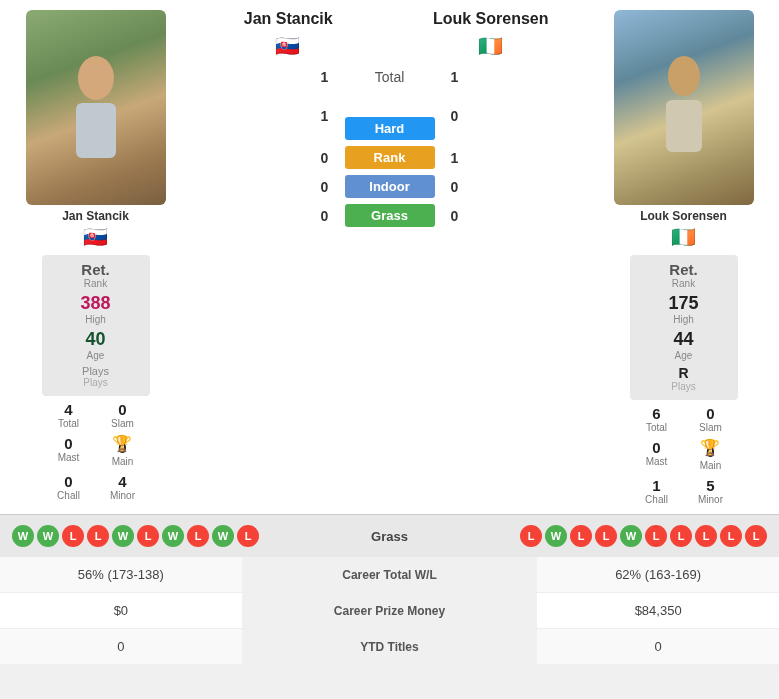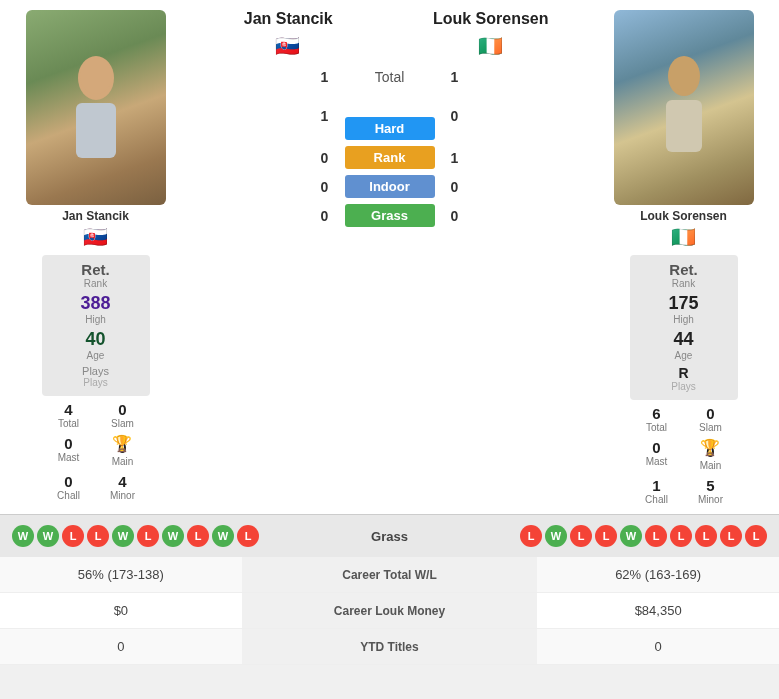--- a/index.html
+++ b/index.html
@@ -143,21 +143,21 @@
       </div>
       <div style="font-size:12px;font-weight:bold;color:#333;text-align:center;margin-top:4px;">Jan Stancik</div>
       <div style="font-size:20px;margin:2px 0;">🇸🇰</div>
 
       <div style="background:#e8e8e8;border-radius:4px;width:108px;padding:6px 4px;margin-top:4px;">
         <div style="text-align:center;margin-bottom:4px;">
           <div style="font-size:15px;font-weight:bold;color:#555;">Ret.</div>
           <div style="font-size:10px;color:#888;">Rank</div>
         </div>
         <div style="text-align:center;margin-bottom:4px;">
-          <div style="font-size:18px;font-weight:bold;color:#4c1d95;">388</div>
+          <div style="font-size:18px;font-weight:bold;color:#be185d;">388</div>
           <div style="font-size:10px;color:#888;">High</div>
         </div>
         <div style="text-align:center;margin-bottom:4px;">
           <div style="font-size:18px;font-weight:bold;color:#14532d;">40</div>
           <div style="font-size:10px;color:#888;">Age</div>
         </div>
         <div style="text-align:center;margin-bottom:2px;">
           <div style="font-size:11px;color:#888;">Plays</div>
           <div style="font-size:10px;color:#aaa;">Plays</div>
         </div>
@@ -334,21 +334,21 @@
 
   <table class="stats-table">
     <tbody>
         <tr>
       <td class="value-col">56% (173-138)</td>
       <td class="center-col">Career Total W/L</td>
       <td class="value-col">62% (163-169)</td>
     </tr>
     <tr>
       <td class="value-col">$0</td>
-      <td class="center-col">Career Louk Money</td>
+      <td class="center-col">Career Prize Money</td>
       <td class="value-col">$84,350</td>
     </tr>
     <tr>
       <td class="value-col">0</td>
       <td class="center-col">YTD Titles</td>
       <td class="value-col">0</td>
     </tr>
   </tbody>
     </table>
 

